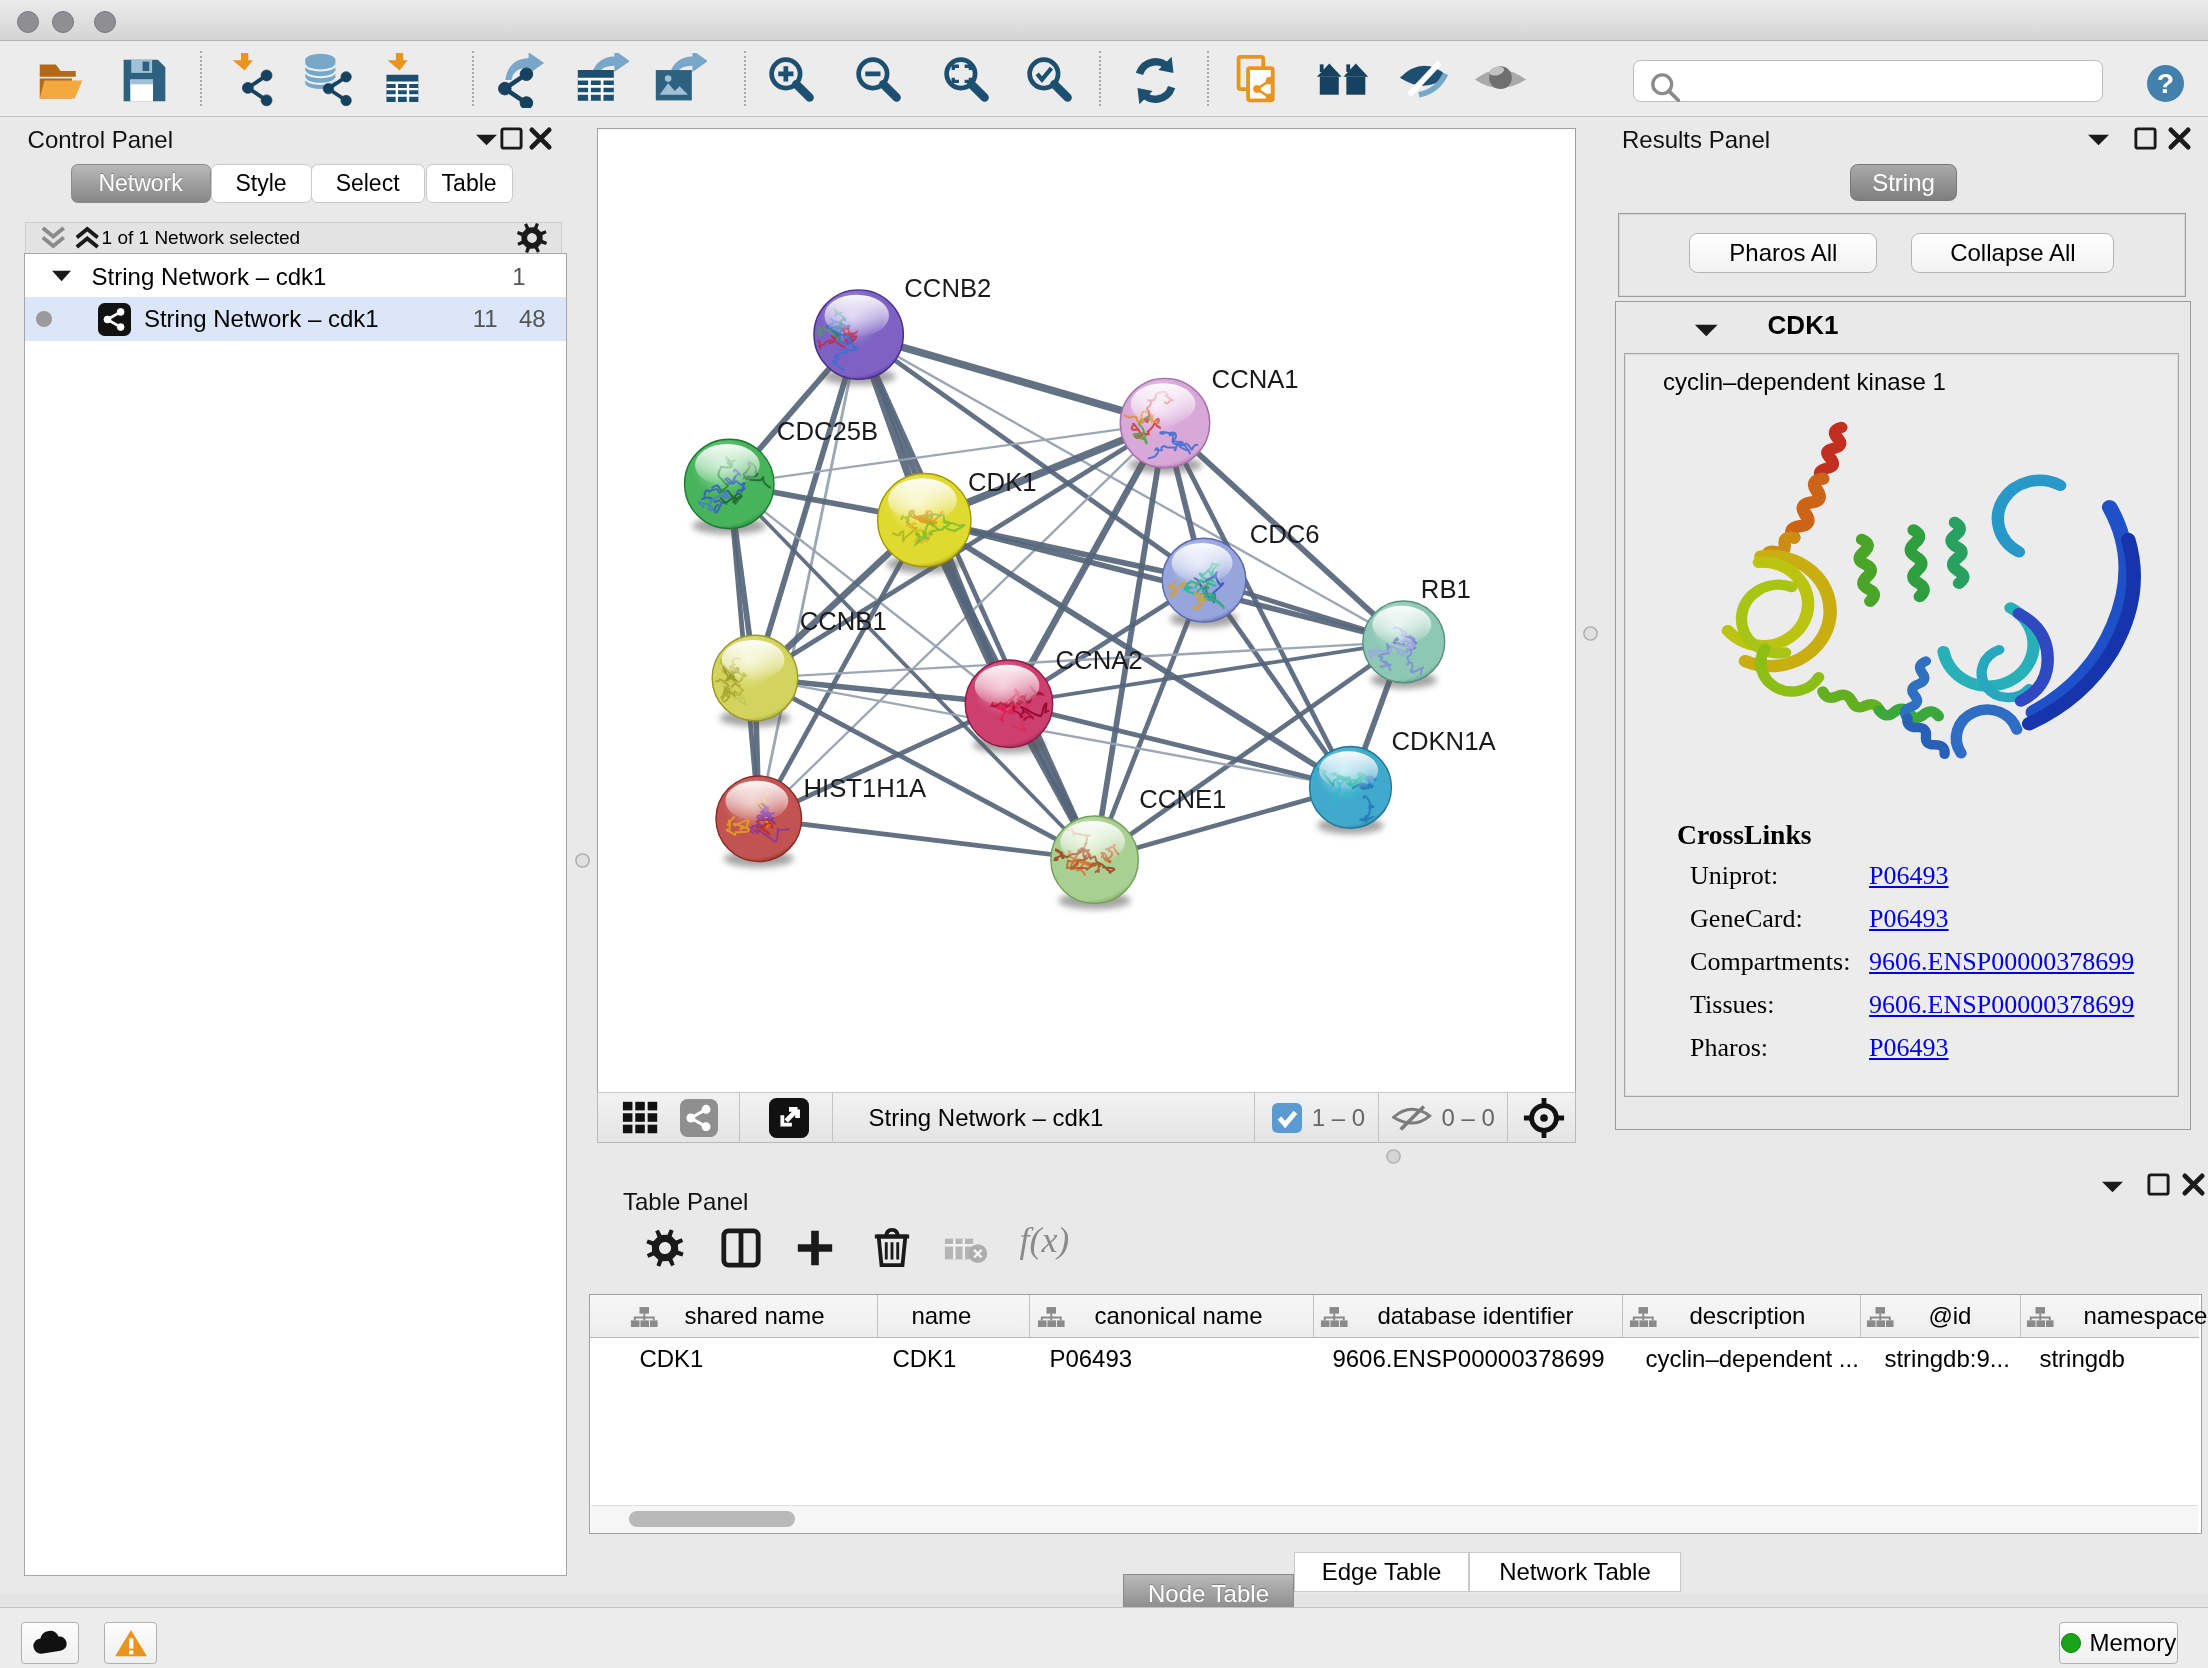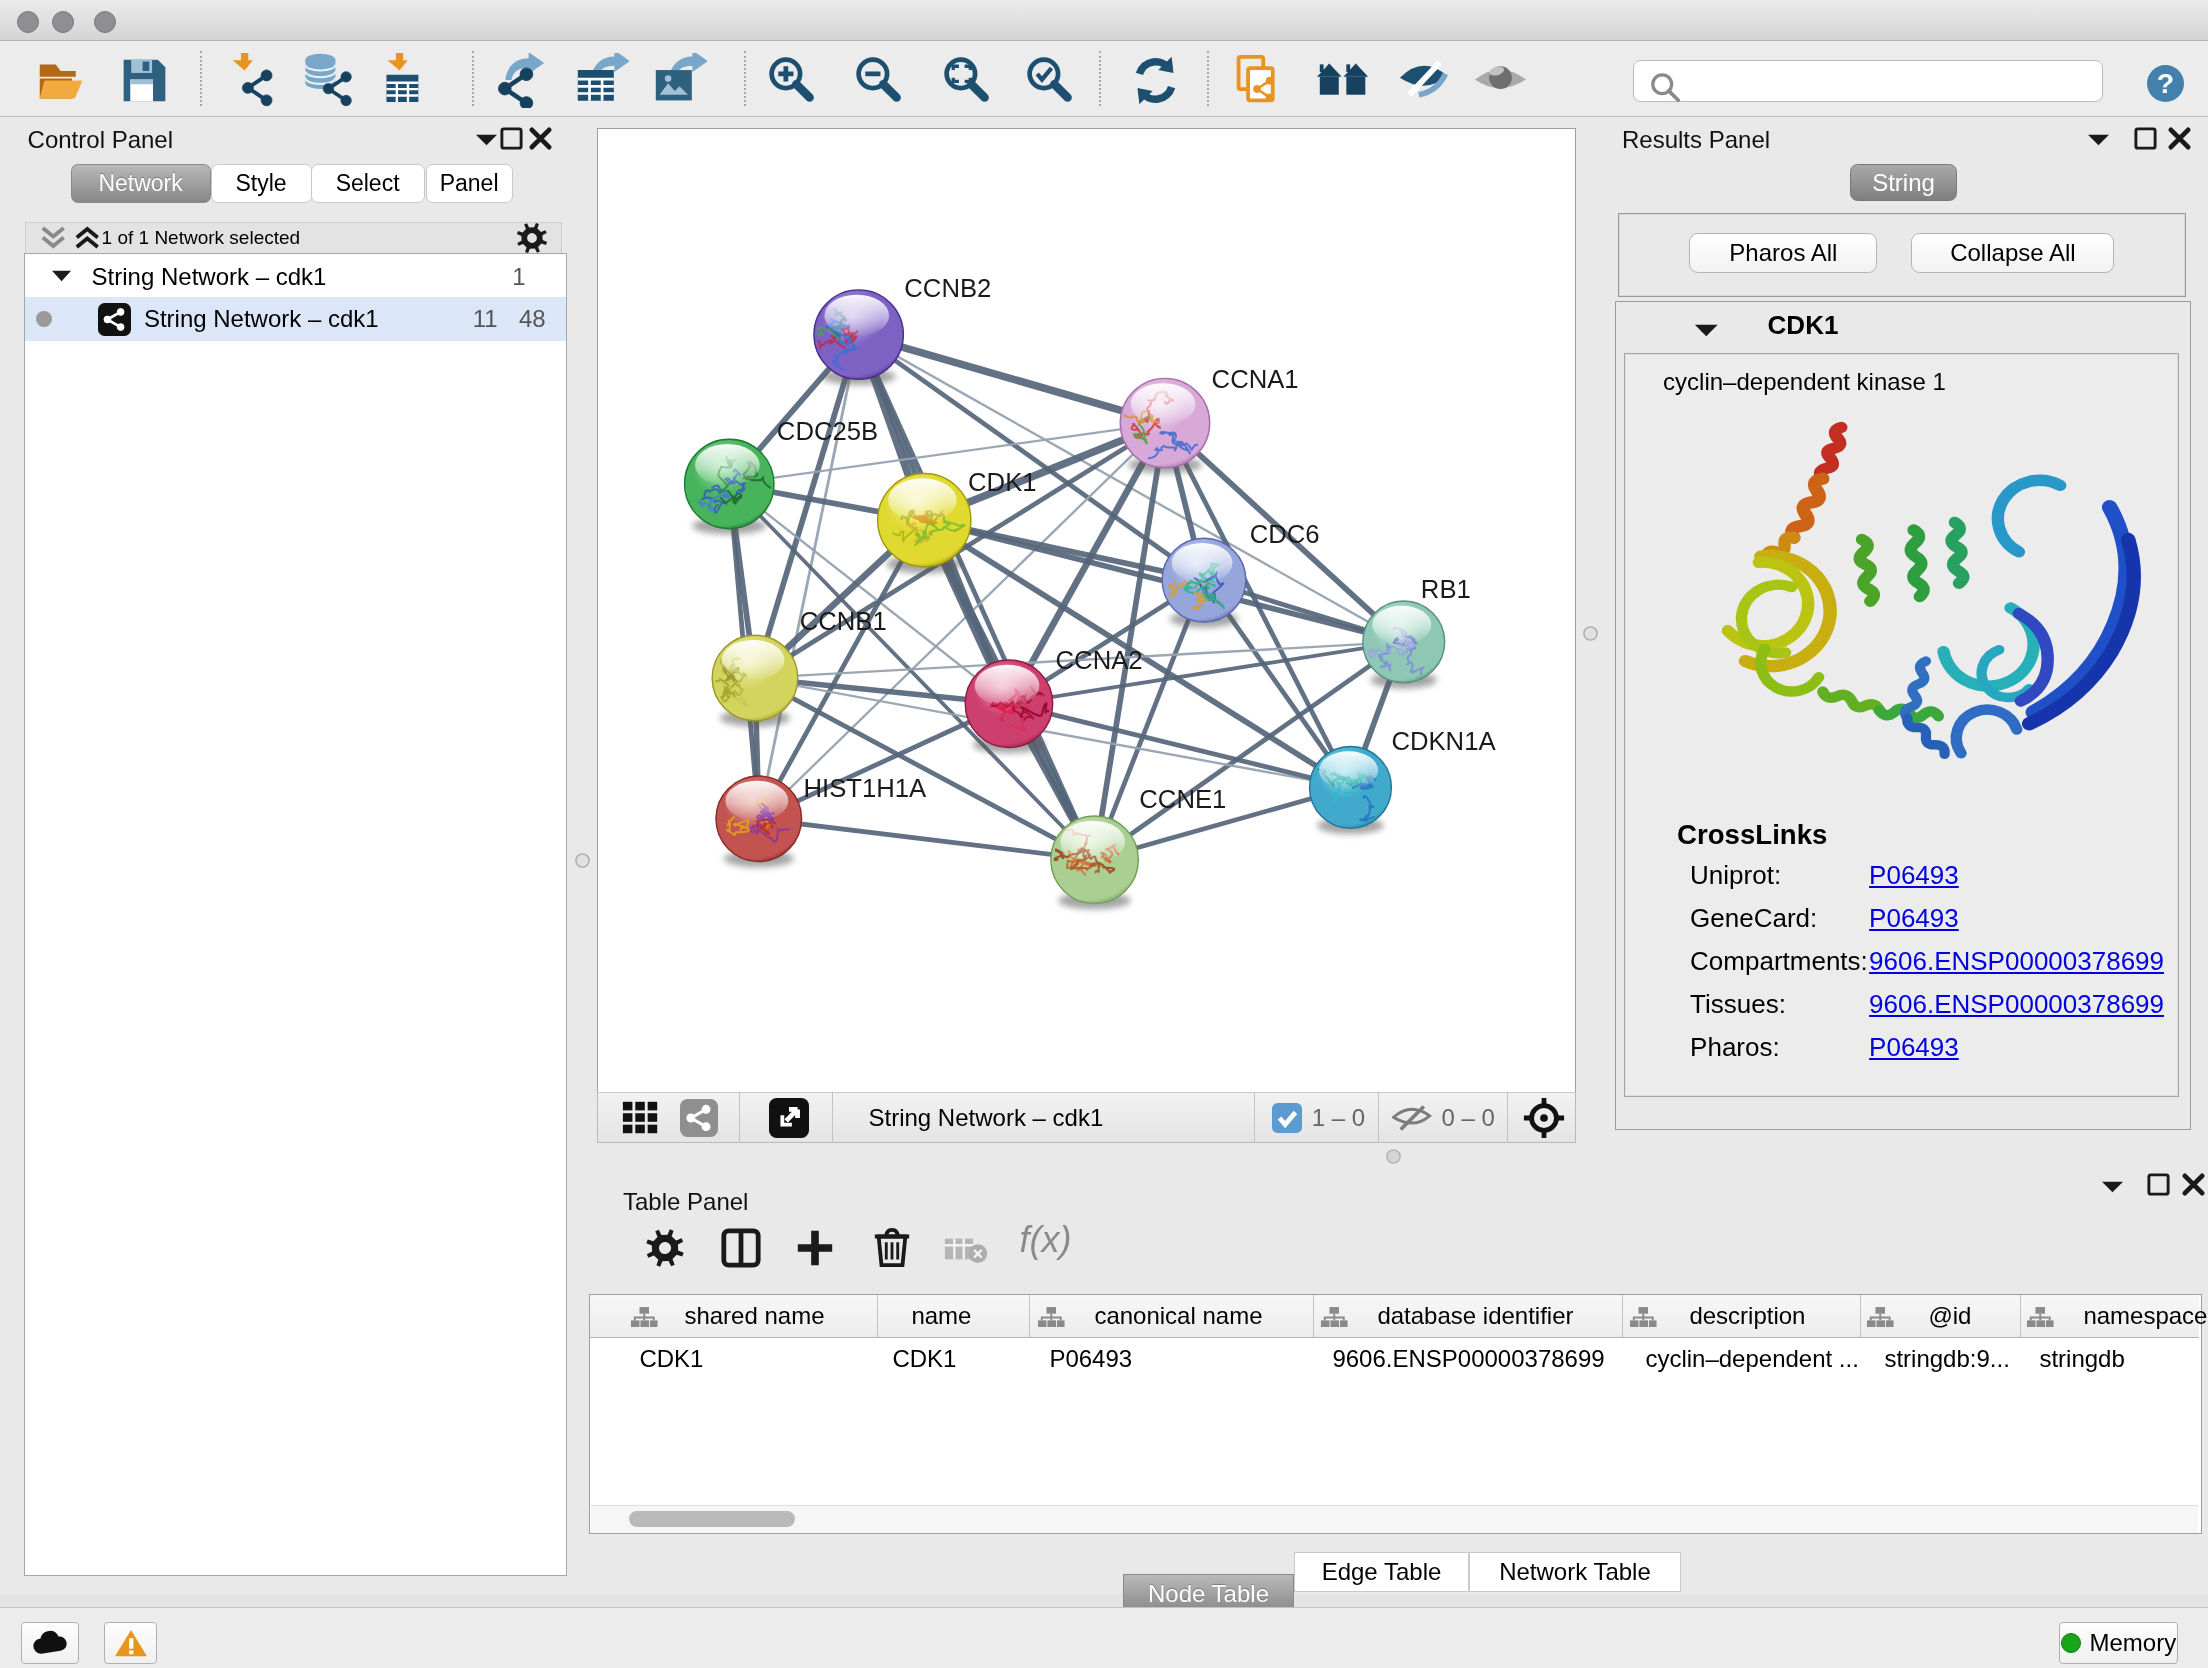--- a/index.html
+++ b/index.html
@@ -19,21 +19,21 @@
 .trow{position:absolute;left:0;width:541px;height:40px;display:flex;align-items:center;font-size:24px;color:#000;}
 #canvas{left:597px;top:128px;width:977px;height:963px;background:#fff;border:1px solid #9aa0a5;}
 #canvasbar{left:597px;top:1092px;width:979px;height:51px;background:linear-gradient(#f2f2f2,#e4e4e4);border:1px solid #b9b9b9;border-top:1px solid #c8c8c8;box-sizing:border-box;display:flex;align-items:center;}
 .cbsep{width:0;height:51px;border-left:1px solid #c3c3c3;}
 #rpanel{left:1607px;top:118px;width:593px;height:1050px;}
 .rbtn{background:linear-gradient(#ffffff,#f2f2f2);border:1px solid #b3b3b3;border-radius:8.6px;font-size:24px;color:#000;display:inline-flex;align-items:center;justify-content:center;}
 #stringtab{left:243px;top:46px;width:105px;height:35px;background:linear-gradient(#a9a9a9,#7f7f7f);border:1px solid #787878;border-radius:7.6px;color:#fff;font-size:24px;display:flex;align-items:center;justify-content:center;}
 #rframe1{left:12.4px;top:96px;width:564px;height:80px;border:1.9px groove #d9d9d9;outline:1px solid #9b9b9b;background:#e9e9e9;}
 #rframe2{left:7.6px;top:183px;width:574px;height:827px;border:1px solid #9b9b9b;background:#e9e9e9;}
 #cdkbox{left:9.5px;top:52px;width:551px;height:740px;border:1.9px groove #dcdcdc;outline:1px solid #a5a5a5;background:#ececec;}
-.serif{font-family:Liberation Sans, sans-serif;}
+.serif{font-family:Liberation Serif, serif;}
 a.bl{color:#0000e0;text-decoration:underline;}
 #tpanel{left:578px;top:1168px;width:1623px;height:426px;}
 #ttoolbar{left:11.4px;top:38px;width:1611px;height:80px;}
 #tbl{left:11.4px;top:126px;width:1611px;height:238px;background:#fff;border:1px solid #9f9f9f;}
 #thead{position:absolute;left:0;top:0;width:1609px;height:42px;background:linear-gradient(#f7f7f7,#ededed);border-bottom:1.9px solid #b5b5b5;}
 .th{position:absolute;top:0;height:42px;display:flex;align-items:center;font-size:24px;color:#000;}
 .tsepv{position:absolute;top:0;width:0;height:42px;border-left:1px solid #c2c2c2;}
 .td{position:absolute;top:44px;height:40px;display:flex;align-items:center;font-size:24px;color:#000;}
 #hscroll{position:absolute;left:1px;top:210px;width:1607px;height:27px;background:#f6f6f6;border-top:1px solid #ddd;}
 #hthumb{position:absolute;left:38px;top:4.8px;width:166px;height:16px;background:#b9b9b9;border-radius:8.6px;}
@@ -188,21 +188,21 @@
     </svg>
   <svg class="abs" style="left:490px;top:7.6px" width="27" height="25" viewBox="0 0 28 26">
       <rect x="4" y="3" width="20" height="20" fill="none" stroke="#1a1a1a" stroke-width="3" rx="2"></rect>
     </svg>
   <svg class="abs" style="left:519px;top:7.6px" width="27" height="25" viewBox="0 0 28 26">
       <path d="M5 4 L23 22 M23 4 L5 22" stroke="#1a1a1a" stroke-width="5" stroke-linecap="round"></path>
     </svg>
   <div class="tab tabsel abs" style="left:63px;top:46px;width:140px;">Network</div>
   <div class="tab abs" style="left:203px;top:46px;width:101px;">Style</div>
   <div class="tab abs" style="left:303px;top:46px;width:114px;">Select</div>
-  <div class="tab abs" style="left:418px;top:46px;width:87px;">Panel</div>
+  <div class="tab abs" style="left:418px;top:46px;width:87px;">Table</div>
   <div id="netsub" class="abs">
     <svg style="margin-left:13.3px" width="28.5" height="25" viewBox="0 0 30 26">
         <path d="M4 3 l11 9 11 -9 M4 13 l11 9 11-9" stroke="#8a8a8a" stroke-width="4" fill="none"></path>
       </svg>
     <svg style="margin-left:5.7px" width="28.5" height="25" viewBox="0 0 30 26">
         <path d="M4 23 l11 -9 11 9 M4 13 l11 -9 11 9" stroke="#1a1a1a" stroke-width="4" fill="none"></path>
       </svg>
     <div style="flex:1;text-align:left;font-size:19px;color:#000;">1 of 1 Network selected</div>
     <svg style="margin-right:11.4px" width="34" height="34" viewBox="0 0 36 36">
         <path fill="#1a1a1a" fill-rule="evenodd" d="M29.5 18.0 L34.5 19.0 L33.9 22.4 L28.9 21.7 L26.1 26.1 L28.9 30.4 L26.2 32.3 L23.1 28.3 L18.0 29.5 L17.0 34.5 L13.6 33.9 L14.3 28.9 L9.9 26.1 L5.6 28.9 L3.7 26.2 L7.7 23.1 L6.5 18.0 L1.5 17.0 L2.1 13.6 L7.1 14.3 L9.9 9.9 L7.1 5.6 L9.8 3.7 L12.9 7.7 L18.0 6.5 L19.0 1.5 L22.4 2.1 L21.7 7.1 L26.1 9.9 L30.4 7.1 L32.3 9.8 L28.3 12.9 Z M23.2 18.0 a5.2 5.2 0 1 0 -10.4 0 a5.2 5.2 0 1 0 10.4 0 Z" transform="rotate(11 18 18)"></path>

